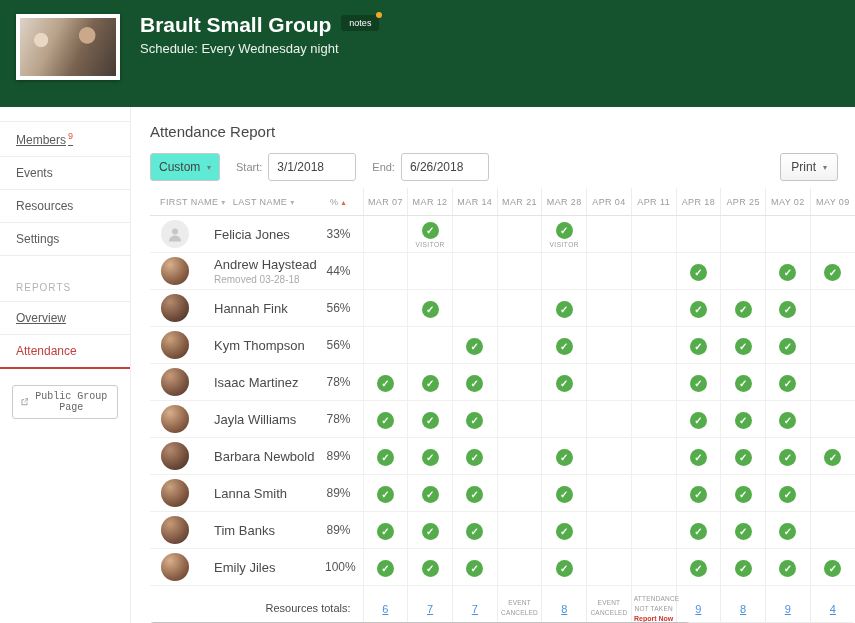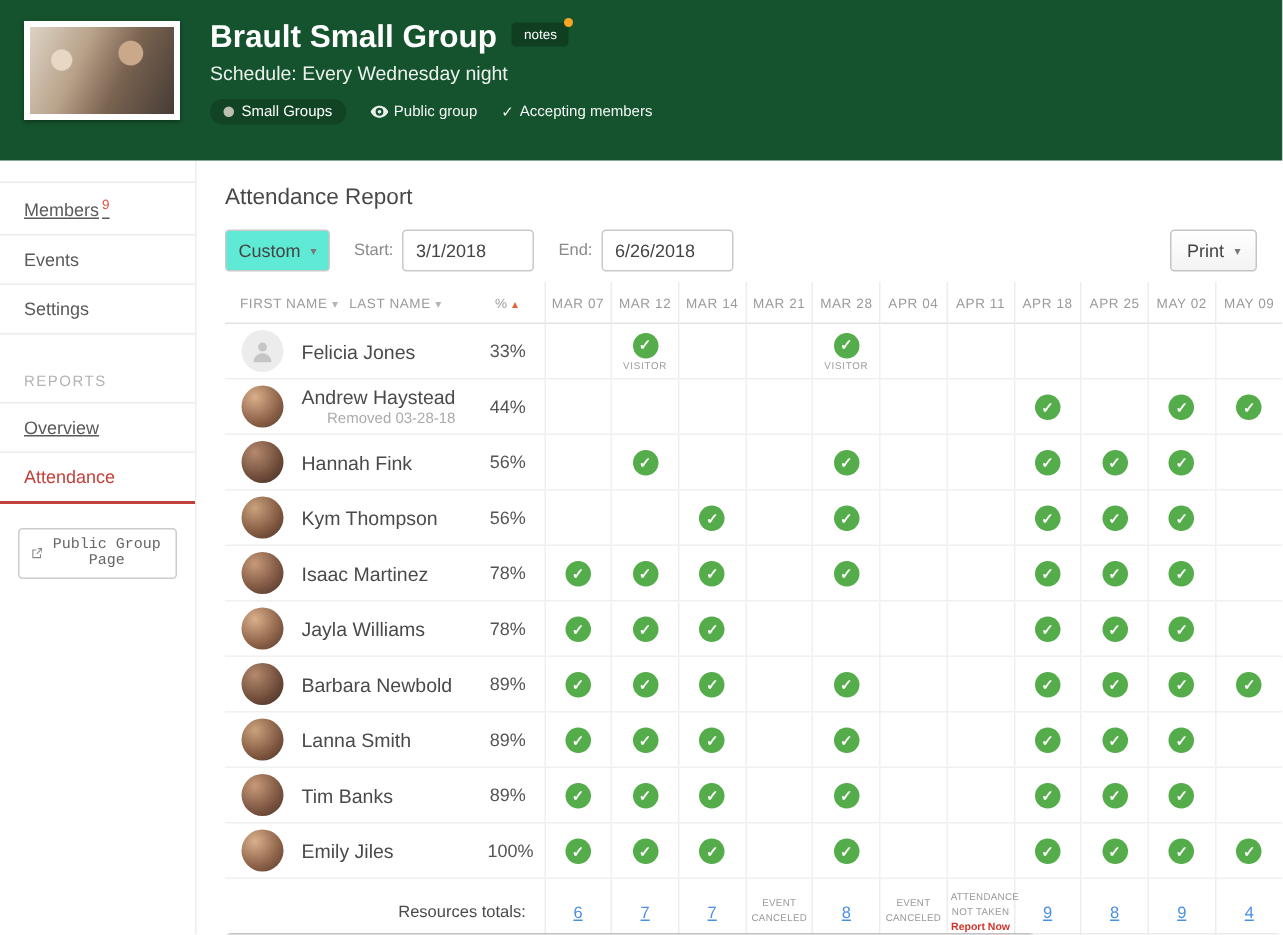--- a/index.html
+++ b/index.html
@@ -61,21 +61,21 @@
   
   table.att { margin-top:7px; width:705px; border-collapse:collapse; table-layout:fixed; }
   thead th { font-size:9px; font-weight:normal; color:#9b9b9b; text-transform:uppercase;
     letter-spacing:.4px; padding:9px 2px 8px; border-bottom:1px solid #e3e3e3; }
   th.th-name { text-align:left; padding-left:10px; }
   th.th-name .caret { color:#b5b5b5; font-size:8px; margin:0 7px 0 3px; }
   th.th-pct { text-align:left; padding-left:6px; }
   th.th-pct .caret-up { color:#e2653b; font-size:8px; margin-left:3px; }
   th.th-date { text-align:center; border-left:1px solid #ededed; }
   tbody td { border-bottom:1px solid #f0f0f0; height:37px; vertical-align:middle; }
-  .name-inner { display:flex; align-items:center; gap:12px; padding-left:10px;text-align:right; }
+  .name-inner { display:flex; align-items:center; gap:25px; padding-left:10px; }
   .avatar { width:28px; height:28px; border-radius:50%; flex:none; display:inline-flex;
     align-items:center; justify-content:center; overflow:hidden; }
   .avatar.placeholder { background:#ececec; }
   .avatar.photo.av0 { background:radial-gradient(circle at 32% 28%, #c79a78, #7a5340 62%, #4a3328); }
   .avatar.photo.av1 { background:radial-gradient(circle at 32% 28%, #d9b08c, #8a5f46 62%, #513a2c); }
   .avatar.photo.av2 { background:radial-gradient(circle at 32% 28%, #b58a6e, #6d4a38 62%, #3e2d23); }
   .avatar.photo.av3 { background:radial-gradient(circle at 32% 28%, #caa27d, #7f563f 62%, #47332a); }
   .names { display:flex; flex-direction:column; }
   .nm { font-size:13px; color:#4a4a4a; cursor:pointer; }
   .note { font-size:10px; color:#ababab; margin-top:2px; }
@@ -105,48 +105,34 @@
   <div class="thumb-photo"></div>
   <div class="head-text">
     <div class="title-row">
       <h1 class="group-title">Brault Small Group</h1>
       <span class="notes-badge">
         <span>notes</span>
         <i class="notif-dot"></i>
       </span>
     </div>
     <div class="schedule">Schedule: Every Wednesday night</div>
-    <div class="tags">
-      <span class="pill">
-        <i class="pill-dot"></i>
-        <span>Small Groups</span>
-      </span>
-      <span class="tag">
-        <svg width="12" height="9" viewBox="0 0 24 16">
-            <path d="M12 0C7 0 2.6 3.1 0 8c2.6 4.9 7 8 12 8s9.4-3.1 12-8C21.4 3.1 17 0 12 0zm0 13.2A5.2 5.2 0 1 1 12 2.8a5.2 5.2 0 0 1 0 10.4z" fill="#fff" opacity=".92"></path>
-            <circle cx="12" cy="8" r="2.4" fill="#fff" opacity=".92"></circle>
-          </svg>
-        <span>Public group</span>
-      </span>
-      <span class="tag">
-        <span class="tick">✓</span>
-        <span>Accepting members</span>
-      </span>
-    </div>
   </div>
 </header>
 
 <div class="body-wrap">
 
   <nav class="sidebar">
     <div class="nav-item first">
       <span>Members</span><span class="count-sup">9</span>
     </div>
     <div class="nav-item">
       <span>Events</span>
+    </div>
+    <div class="nav-item">
+      <span>Resources</span>
     </div>
     <div class="nav-item">
       <span>Settings</span>
     </div>
     <div class="section-label">REPORTS</div>
     <div class="nav-item first">
       <span>Overview</span>
     </div>
     <div class="nav-item active">
       <span>Attendance</span>

